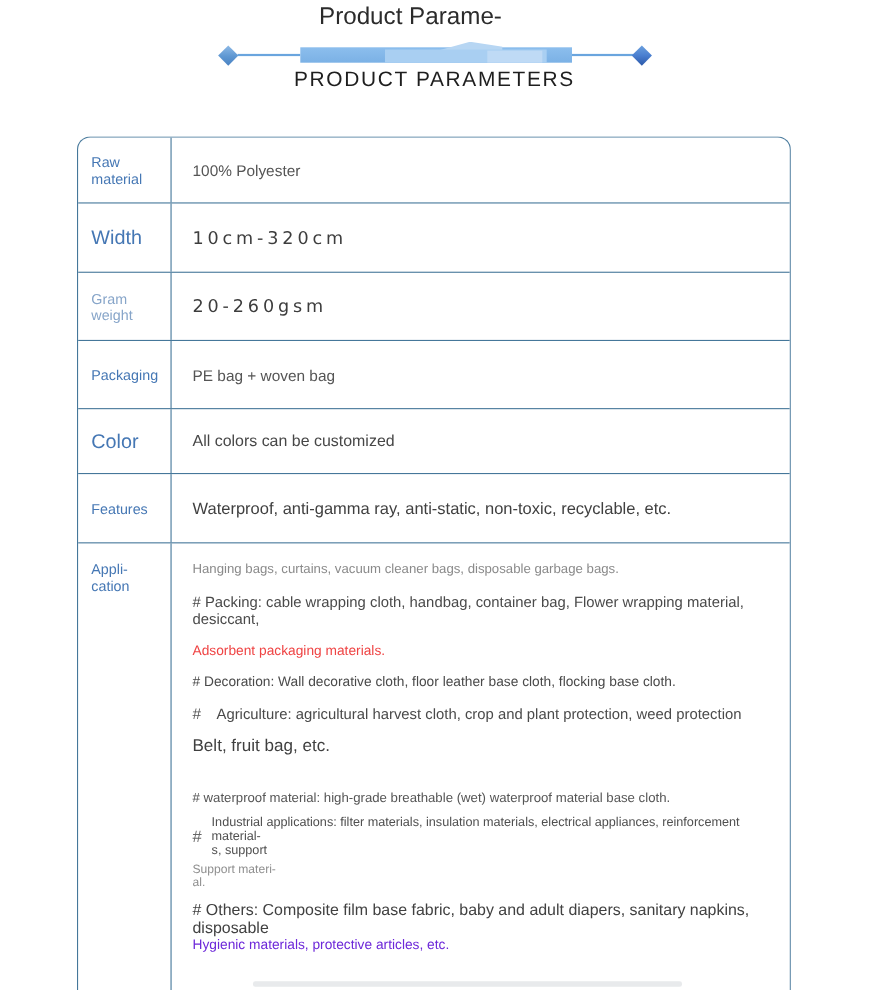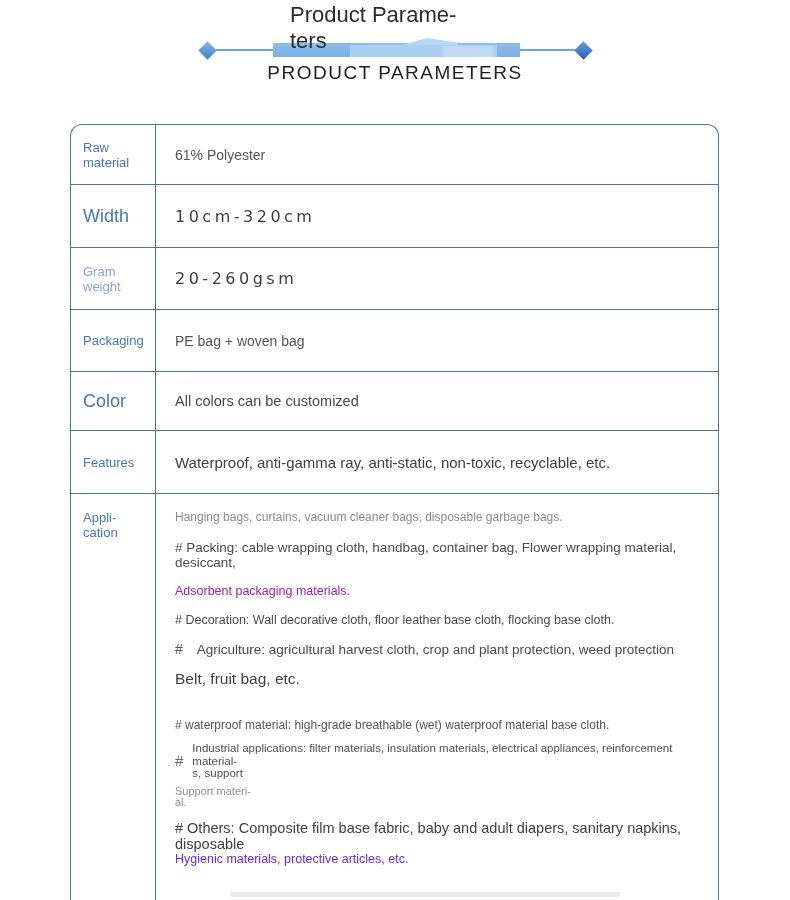--- a/index.html
+++ b/index.html
@@ -45,21 +45,21 @@
   .v-color{font-size:14.5px;color:#474747;}
   .v-feat{font-size:15px;color:#404040;}
 
   
   .row-app .label{align-items:flex-start;padding-top:16px;}
   .app-value{display:block;padding:16px 20px 0 19px;}
   .al{display:block;}
   .al-1{font-size:12px;color:#4d4d4d;margin-bottom:16px;}
   .al-2{font-size:12px;color:#8a8a8a;margin-bottom:16px;}
   .al-3{font-size:13.5px;color:#4a4a4a;margin-bottom:14px;}
-  .al-4{font-size:12.5px;color:#a21caf;margin-bottom:15px;}
+  .al-4{font-size:12.5px;color:#ef4444;margin-bottom:15px;}
   .al-5{font-size:12.5px;color:#4a4a4a;margin-bottom:14px;}
   .al-6{display:flex;align-items:center;gap:14px;font-size:13.5px;color:#4a4a4a;margin-bottom:13px;}
   .al-6 .hash{font-size:14px;color:#555;}
   .al-7{font-size:15.5px;color:#3f3f3f;margin-bottom:30px;}
   .al-8{font-size:12px;color:#555555;margin-bottom:10px;}
   .al-9{display:flex;align-items:center;gap:9px;margin-bottom:6px;}
   .al-9 .hash{font-size:15px;color:#666;}
   .al-9 .twoline span{display:block;font-size:11.5px;line-height:12.5px;color:#4f4f4f;}
   .al-10 span{display:block;font-size:11px;line-height:11px;color:#8f8f8f;}
   .al-10{margin-bottom:12px;}
@@ -68,42 +68,41 @@
   .ghost-strip{position:absolute;left:230px;top:892px;width:390px;height:5px;
                background:rgba(190,195,200,0.35);border-radius:2px;}
 </style>
 </head>
 <body>
 
 <div class="page">
 
   <div class="title">
     <span>Product Parame-</span>
-    <span>ters</span>
   </div>
 
   <div class="decor">
     <span class="diamond left"></span>
     <span class="hline l"></span>
     <div class="ribbon">
       <div class="ribbon-highlight"></div>
       <div class="ribbon-overlay"></div>
       <div class="ribbon-light2"></div>
     </div>
     <span class="hline r"></span>
     <span class="diamond right"></span>
   </div>
 
   <div class="subtitle">PRODUCT PARAMETERS</div>
 
   <div class="param-table">
 
     <div class="row r1">
       <div class="cell label">Raw material</div>
-      <div class="cell value v-plain">61% Polyester</div>
+      <div class="cell value v-plain">100% Polyester</div>
     </div>
 
     <div class="row r2">
       <div class="cell label lbl-big">Width</div>
       <div class="cell value v-big">10cm-320cm</div>
     </div>
 
     <div class="row r3">
       <div class="cell label lbl-light">Gram weight</div>
       <div class="cell value v-big">20-260gsm</div>

